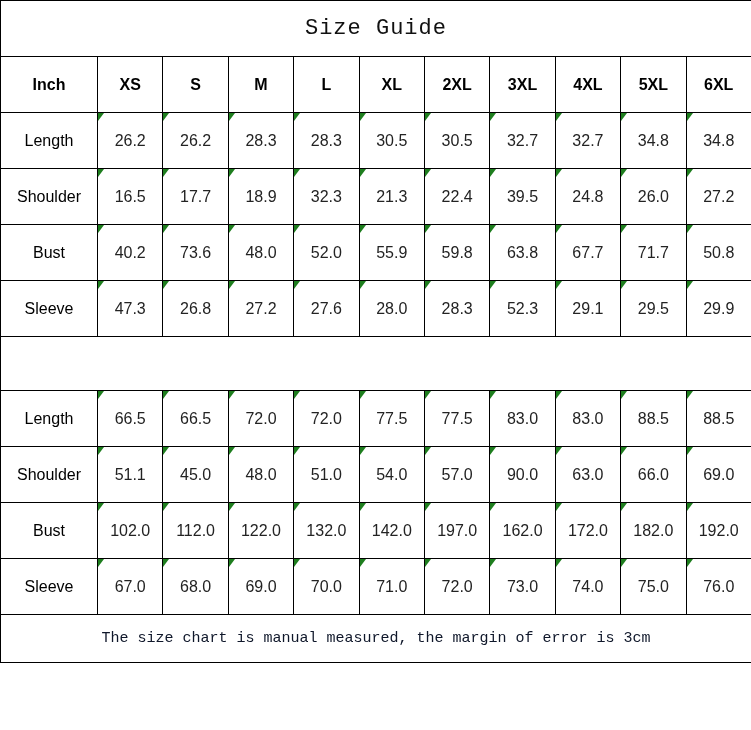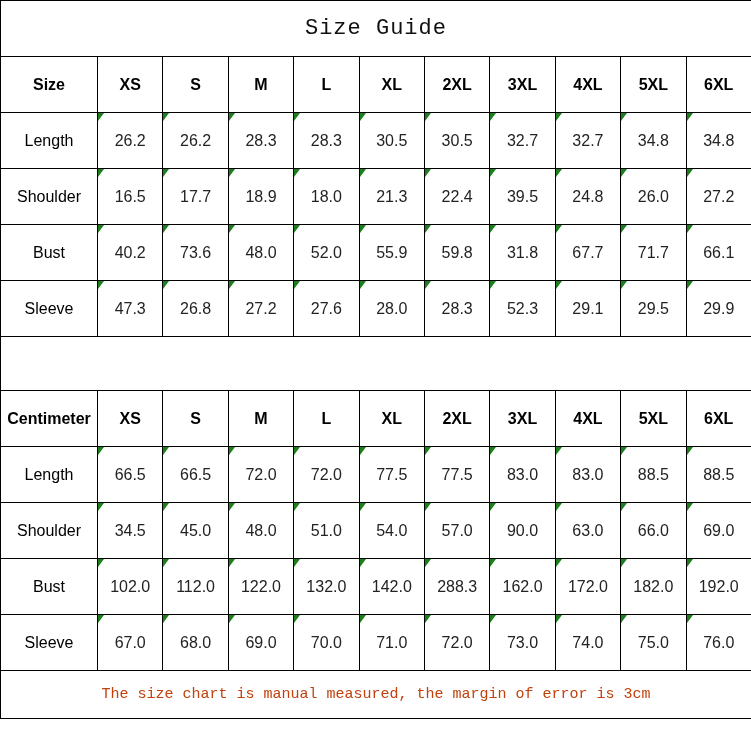--- a/index.html
+++ b/index.html
@@ -55,21 +55,21 @@
   td.num-cell .val {
     color: #232323;
   }
   td.gap-cell {
     height: 53px;
   }
   td.footer-cell {
     height: 47px;
     font-family: "Liberation Mono", monospace;
     font-size: 15px;
-    color: #c2410c;
+    color: #0f172a;
   }
   .tri {
     position: absolute;
     top: 0;
     left: 0;
     width: 0;
     height: 0;
     border-style: solid;
     border-width: 8px 6px 0 0;
     border-color: #1e7e1e transparent transparent transparent;
@@ -94,21 +94,21 @@
       <col class="c-size">
       <col class="c-size">
   </colgroup>
 
   <tbody>
       <tr>
     <td colspan="11" class="title-cell">Size Guide</td>
   </tr>
 
   <tr class="header-row">
-    <td class="label-cell">Size</td>
+    <td class="label-cell">Inch</td>
     <td>XS</td>
     <td>S</td>
     <td>M</td>
     <td>L</td>
     <td>XL</td>
     <td>2XL</td>
     <td>3XL</td>
     <td>4XL</td>
     <td>5XL</td>
     <td>6XL</td>
@@ -126,111 +126,98 @@
     <td class="num-cell"><span class="tri"></span><span class="val">32.7</span></td>
     <td class="num-cell"><span class="tri"></span><span class="val">34.8</span></td>
     <td class="num-cell"><span class="tri"></span><span class="val">34.8</span></td>
   </tr>
 
   <tr class="data-row">
     <td class="label-cell">Shoulder</td>
     <td class="num-cell"><span class="tri"></span><span class="val">16.5</span></td>
     <td class="num-cell"><span class="tri"></span><span class="val">17.7</span></td>
     <td class="num-cell"><span class="tri"></span><span class="val">18.9</span></td>
-    <td class="num-cell"><span class="tri"></span><span class="val">18.0</span></td>
+    <td class="num-cell"><span class="tri"></span><span class="val">32.3</span></td>
     <td class="num-cell"><span class="tri"></span><span class="val">21.3</span></td>
     <td class="num-cell"><span class="tri"></span><span class="val">22.4</span></td>
     <td class="num-cell"><span class="tri"></span><span class="val">39.5</span></td>
     <td class="num-cell"><span class="tri"></span><span class="val">24.8</span></td>
     <td class="num-cell"><span class="tri"></span><span class="val">26.0</span></td>
     <td class="num-cell"><span class="tri"></span><span class="val">27.2</span></td>
   </tr>
 
   <tr class="data-row">
     <td class="label-cell">Bust</td>
     <td class="num-cell"><span class="tri"></span><span class="val">40.2</span></td>
     <td class="num-cell"><span class="tri"></span><span class="val">73.6</span></td>
     <td class="num-cell"><span class="tri"></span><span class="val">48.0</span></td>
     <td class="num-cell"><span class="tri"></span><span class="val">52.0</span></td>
     <td class="num-cell"><span class="tri"></span><span class="val">55.9</span></td>
     <td class="num-cell"><span class="tri"></span><span class="val">59.8</span></td>
-    <td class="num-cell"><span class="tri"></span><span class="val">31.8</span></td>
+    <td class="num-cell"><span class="tri"></span><span class="val">63.8</span></td>
     <td class="num-cell"><span class="tri"></span><span class="val">67.7</span></td>
     <td class="num-cell"><span class="tri"></span><span class="val">71.7</span></td>
-    <td class="num-cell"><span class="tri"></span><span class="val">66.1</span></td>
+    <td class="num-cell"><span class="tri"></span><span class="val">50.8</span></td>
   </tr>
 
   <tr class="data-row">
     <td class="label-cell">Sleeve</td>
     <td class="num-cell"><span class="tri"></span><span class="val">47.3</span></td>
     <td class="num-cell"><span class="tri"></span><span class="val">26.8</span></td>
     <td class="num-cell"><span class="tri"></span><span class="val">27.2</span></td>
     <td class="num-cell"><span class="tri"></span><span class="val">27.6</span></td>
     <td class="num-cell"><span class="tri"></span><span class="val">28.0</span></td>
     <td class="num-cell"><span class="tri"></span><span class="val">28.3</span></td>
     <td class="num-cell"><span class="tri"></span><span class="val">52.3</span></td>
     <td class="num-cell"><span class="tri"></span><span class="val">29.1</span></td>
     <td class="num-cell"><span class="tri"></span><span class="val">29.5</span></td>
     <td class="num-cell"><span class="tri"></span><span class="val">29.9</span></td>
   </tr>
 
   <tr>
     <td colspan="11" class="gap-cell"></td>
   </tr>
 
-  <tr class="header-row">
-    <td class="label-cell">Centimeter</td>
-    <td>XS</td>
-    <td>S</td>
-    <td>M</td>
-    <td>L</td>
-    <td>XL</td>
-    <td>2XL</td>
-    <td>3XL</td>
-    <td>4XL</td>
-    <td>5XL</td>
-    <td>6XL</td>
-  </tr>
 
   <tr class="data-row">
     <td class="label-cell">Length</td>
     <td class="num-cell"><span class="tri"></span><span class="val">66.5</span></td>
     <td class="num-cell"><span class="tri"></span><span class="val">66.5</span></td>
     <td class="num-cell"><span class="tri"></span><span class="val">72.0</span></td>
     <td class="num-cell"><span class="tri"></span><span class="val">72.0</span></td>
     <td class="num-cell"><span class="tri"></span><span class="val">77.5</span></td>
     <td class="num-cell"><span class="tri"></span><span class="val">77.5</span></td>
     <td class="num-cell"><span class="tri"></span><span class="val">83.0</span></td>
     <td class="num-cell"><span class="tri"></span><span class="val">83.0</span></td>
     <td class="num-cell"><span class="tri"></span><span class="val">88.5</span></td>
     <td class="num-cell"><span class="tri"></span><span class="val">88.5</span></td>
   </tr>
 
   <tr class="data-row">
     <td class="label-cell">Shoulder</td>
-    <td class="num-cell"><span class="tri"></span><span class="val">34.5</span></td>
+    <td class="num-cell"><span class="tri"></span><span class="val">51.1</span></td>
     <td class="num-cell"><span class="tri"></span><span class="val">45.0</span></td>
     <td class="num-cell"><span class="tri"></span><span class="val">48.0</span></td>
     <td class="num-cell"><span class="tri"></span><span class="val">51.0</span></td>
     <td class="num-cell"><span class="tri"></span><span class="val">54.0</span></td>
     <td class="num-cell"><span class="tri"></span><span class="val">57.0</span></td>
     <td class="num-cell"><span class="tri"></span><span class="val">90.0</span></td>
     <td class="num-cell"><span class="tri"></span><span class="val">63.0</span></td>
     <td class="num-cell"><span class="tri"></span><span class="val">66.0</span></td>
     <td class="num-cell"><span class="tri"></span><span class="val">69.0</span></td>
   </tr>
 
   <tr class="data-row">
     <td class="label-cell">Bust</td>
     <td class="num-cell"><span class="tri"></span><span class="val">102.0</span></td>
     <td class="num-cell"><span class="tri"></span><span class="val">112.0</span></td>
     <td class="num-cell"><span class="tri"></span><span class="val">122.0</span></td>
     <td class="num-cell"><span class="tri"></span><span class="val">132.0</span></td>
     <td class="num-cell"><span class="tri"></span><span class="val">142.0</span></td>
-    <td class="num-cell"><span class="tri"></span><span class="val">288.3</span></td>
+    <td class="num-cell"><span class="tri"></span><span class="val">197.0</span></td>
     <td class="num-cell"><span class="tri"></span><span class="val">162.0</span></td>
     <td class="num-cell"><span class="tri"></span><span class="val">172.0</span></td>
     <td class="num-cell"><span class="tri"></span><span class="val">182.0</span></td>
     <td class="num-cell"><span class="tri"></span><span class="val">192.0</span></td>
   </tr>
 
   <tr class="data-row">
     <td class="label-cell">Sleeve</td>
     <td class="num-cell"><span class="tri"></span><span class="val">67.0</span></td>
     <td class="num-cell"><span class="tri"></span><span class="val">68.0</span></td>

